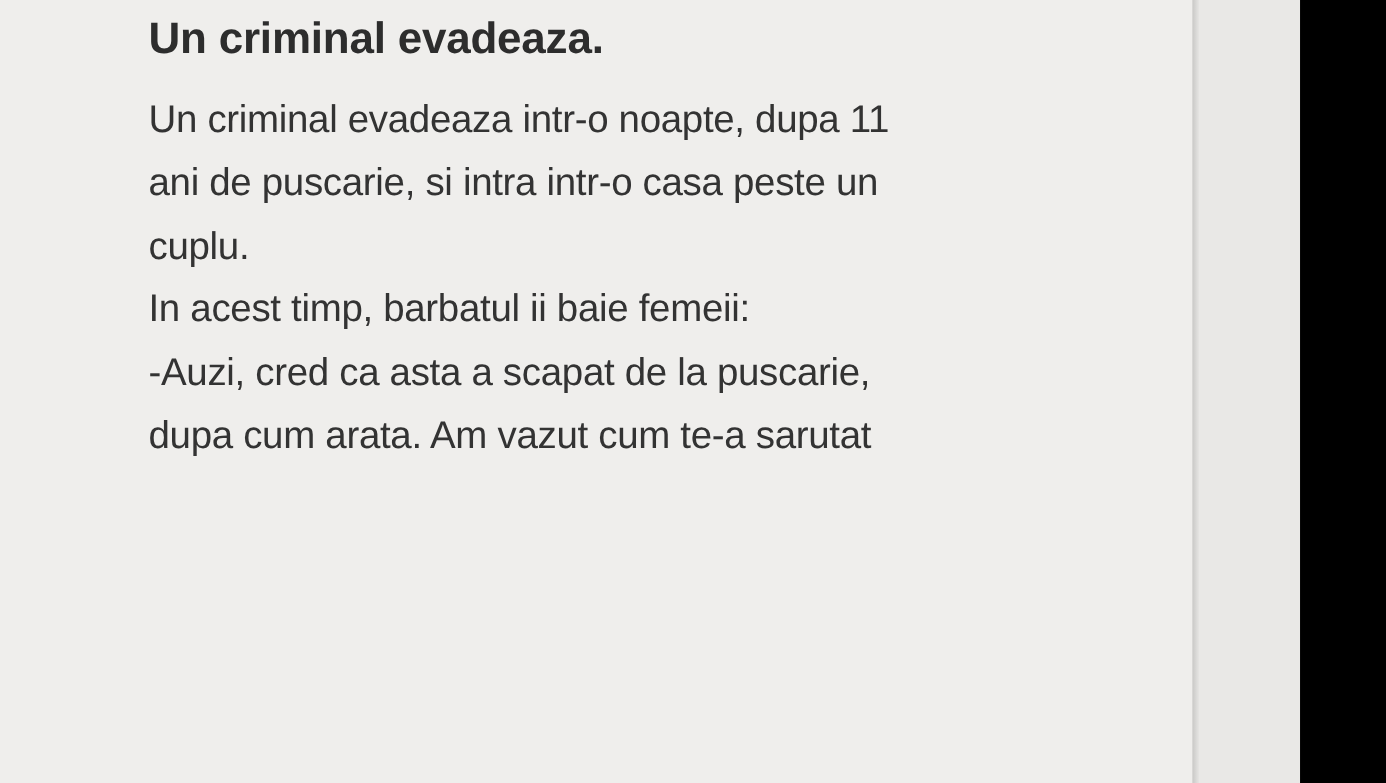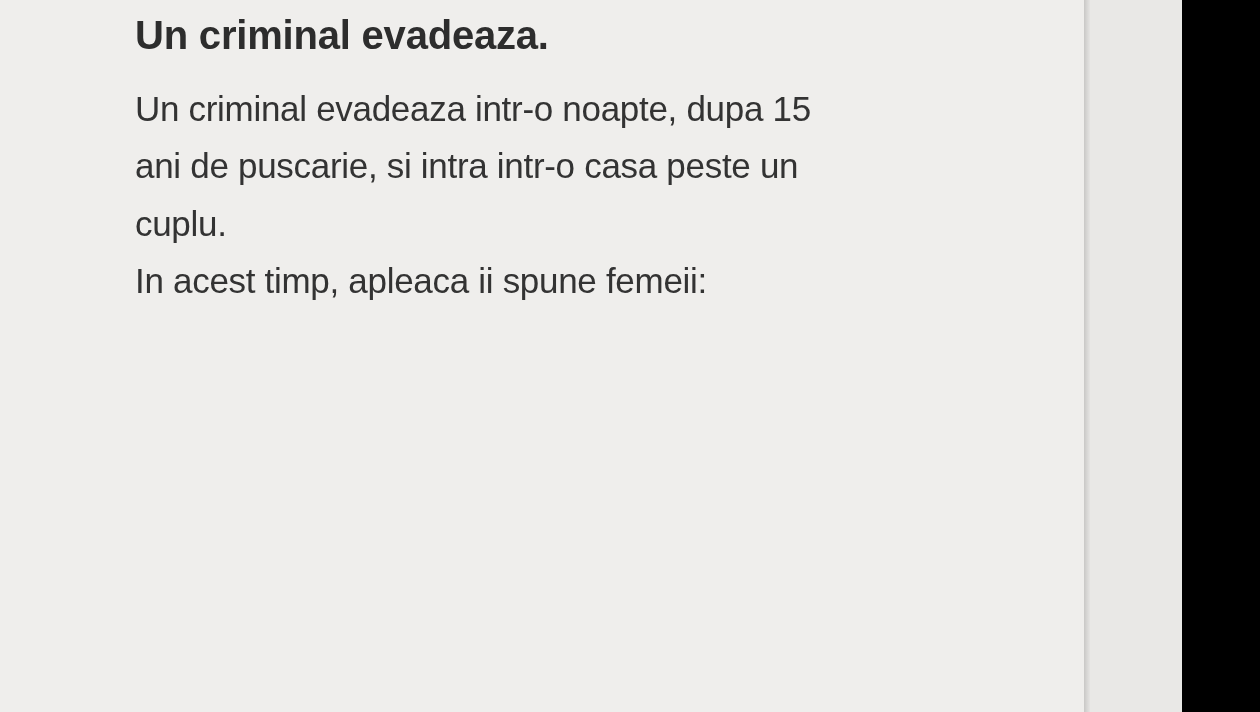--- a/index.html
+++ b/index.html
@@ -90,24 +90,26 @@
 </head>
 <body>
 
 <div class="screen">
 
   <div class="page">
     <div class="page-inner">
       <h1 class="doc-title">Un criminal evadeaza.</h1>
 
       <div class="doc-body">
-        <p class="doc-para">Un criminal evadeaza intr-o noapte, dupa 15
+        <p class="doc-para">Un criminal evadeaza intr-o noapte, dupa 11
 ani de puscarie, si intra intr-o casa peste un
 cuplu.</p>
-        <p class="doc-para">In acest timp, apleaca ii spune femeii:</p>
+        <p class="doc-para">In acest timp, barbatul ii baie femeii:</p>
+        <p class="doc-para">-Auzi, cred ca asta a scapat de la puscarie,
+dupa cum arata. Am vazut cum te-a sarutat</p>
       </div>
     </div>
     <div class="bottom-fade"></div>
   </div>
 
   <div class="edge-shadow"></div>
   <div class="right-gutter"></div>
   <div class="far-right"></div>
 
 </div>

